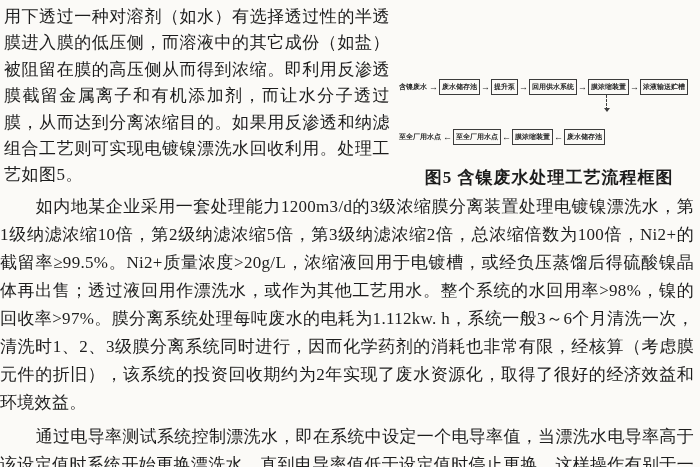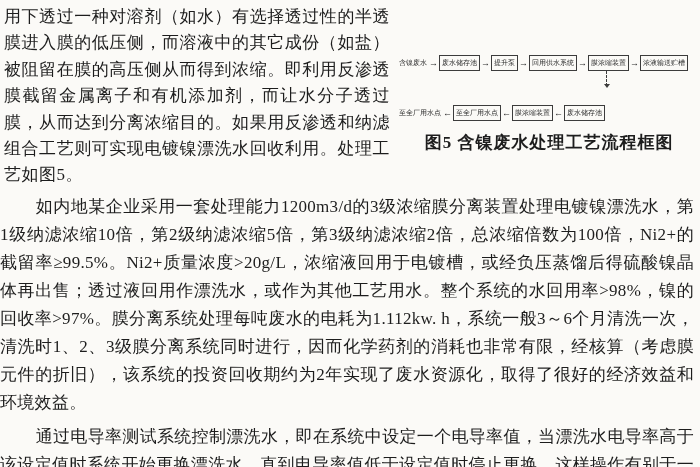--- a/index.html
+++ b/index.html
@@ -11,21 +11,21 @@
   .page {
     position: relative;
     width: 700px;
     height: 467px;
     background: #fbfaf7;
     color: #1d1d1d;
     overflow: hidden;
   }
   .top-row {
     display: flex;
-    align-items: center;
+    align-items: flex-end;
   }
   .intro-text {
     width: 398px;
     box-sizing: border-box;
     padding: 4px 8px 0 4px;
     font-size: 17px;
     line-height: 26.4px;
     text-align: justify;
     letter-spacing: 0.5px;
   }
@@ -38,20 +38,21 @@
     height: 76px;
     font-size: 7px;
     color: #2a2a2a;
   }
   .flow-row {
     position: absolute;
     left: 0;
     display: flex;
     align-items: center;
     white-space: nowrap;
+    font-weight: bold;
   }
   .flow-row.r1 { top: 8px; }
   .flow-row.r2 { top: 42px; margin-top: 16px; }
   .flow-box {
     border: 1px solid #3c3c3c;
     padding: 2px 2px;
     background: #fbfaf7;
   }
   .flow-arrow {
     font-size: 9px;
@@ -69,21 +70,21 @@
   .down-arrow:after {
     content: "";
     position: absolute;
     left: -3px;
     bottom: -2px;
     border-left: 3px solid transparent;
     border-right: 3px solid transparent;
     border-top: 4px solid #3c3c3c;
   }
   .figure-caption {
-    margin-top: 8px;
+    margin-top: 19px;
     text-align: center;
     font-size: 17px;
     font-weight: 700;
     letter-spacing: 1px;
   }
   .body-text {
     padding: 0 6px 0 0;
     font-size: 17px;
     line-height: 28px;
     text-align: justify;

